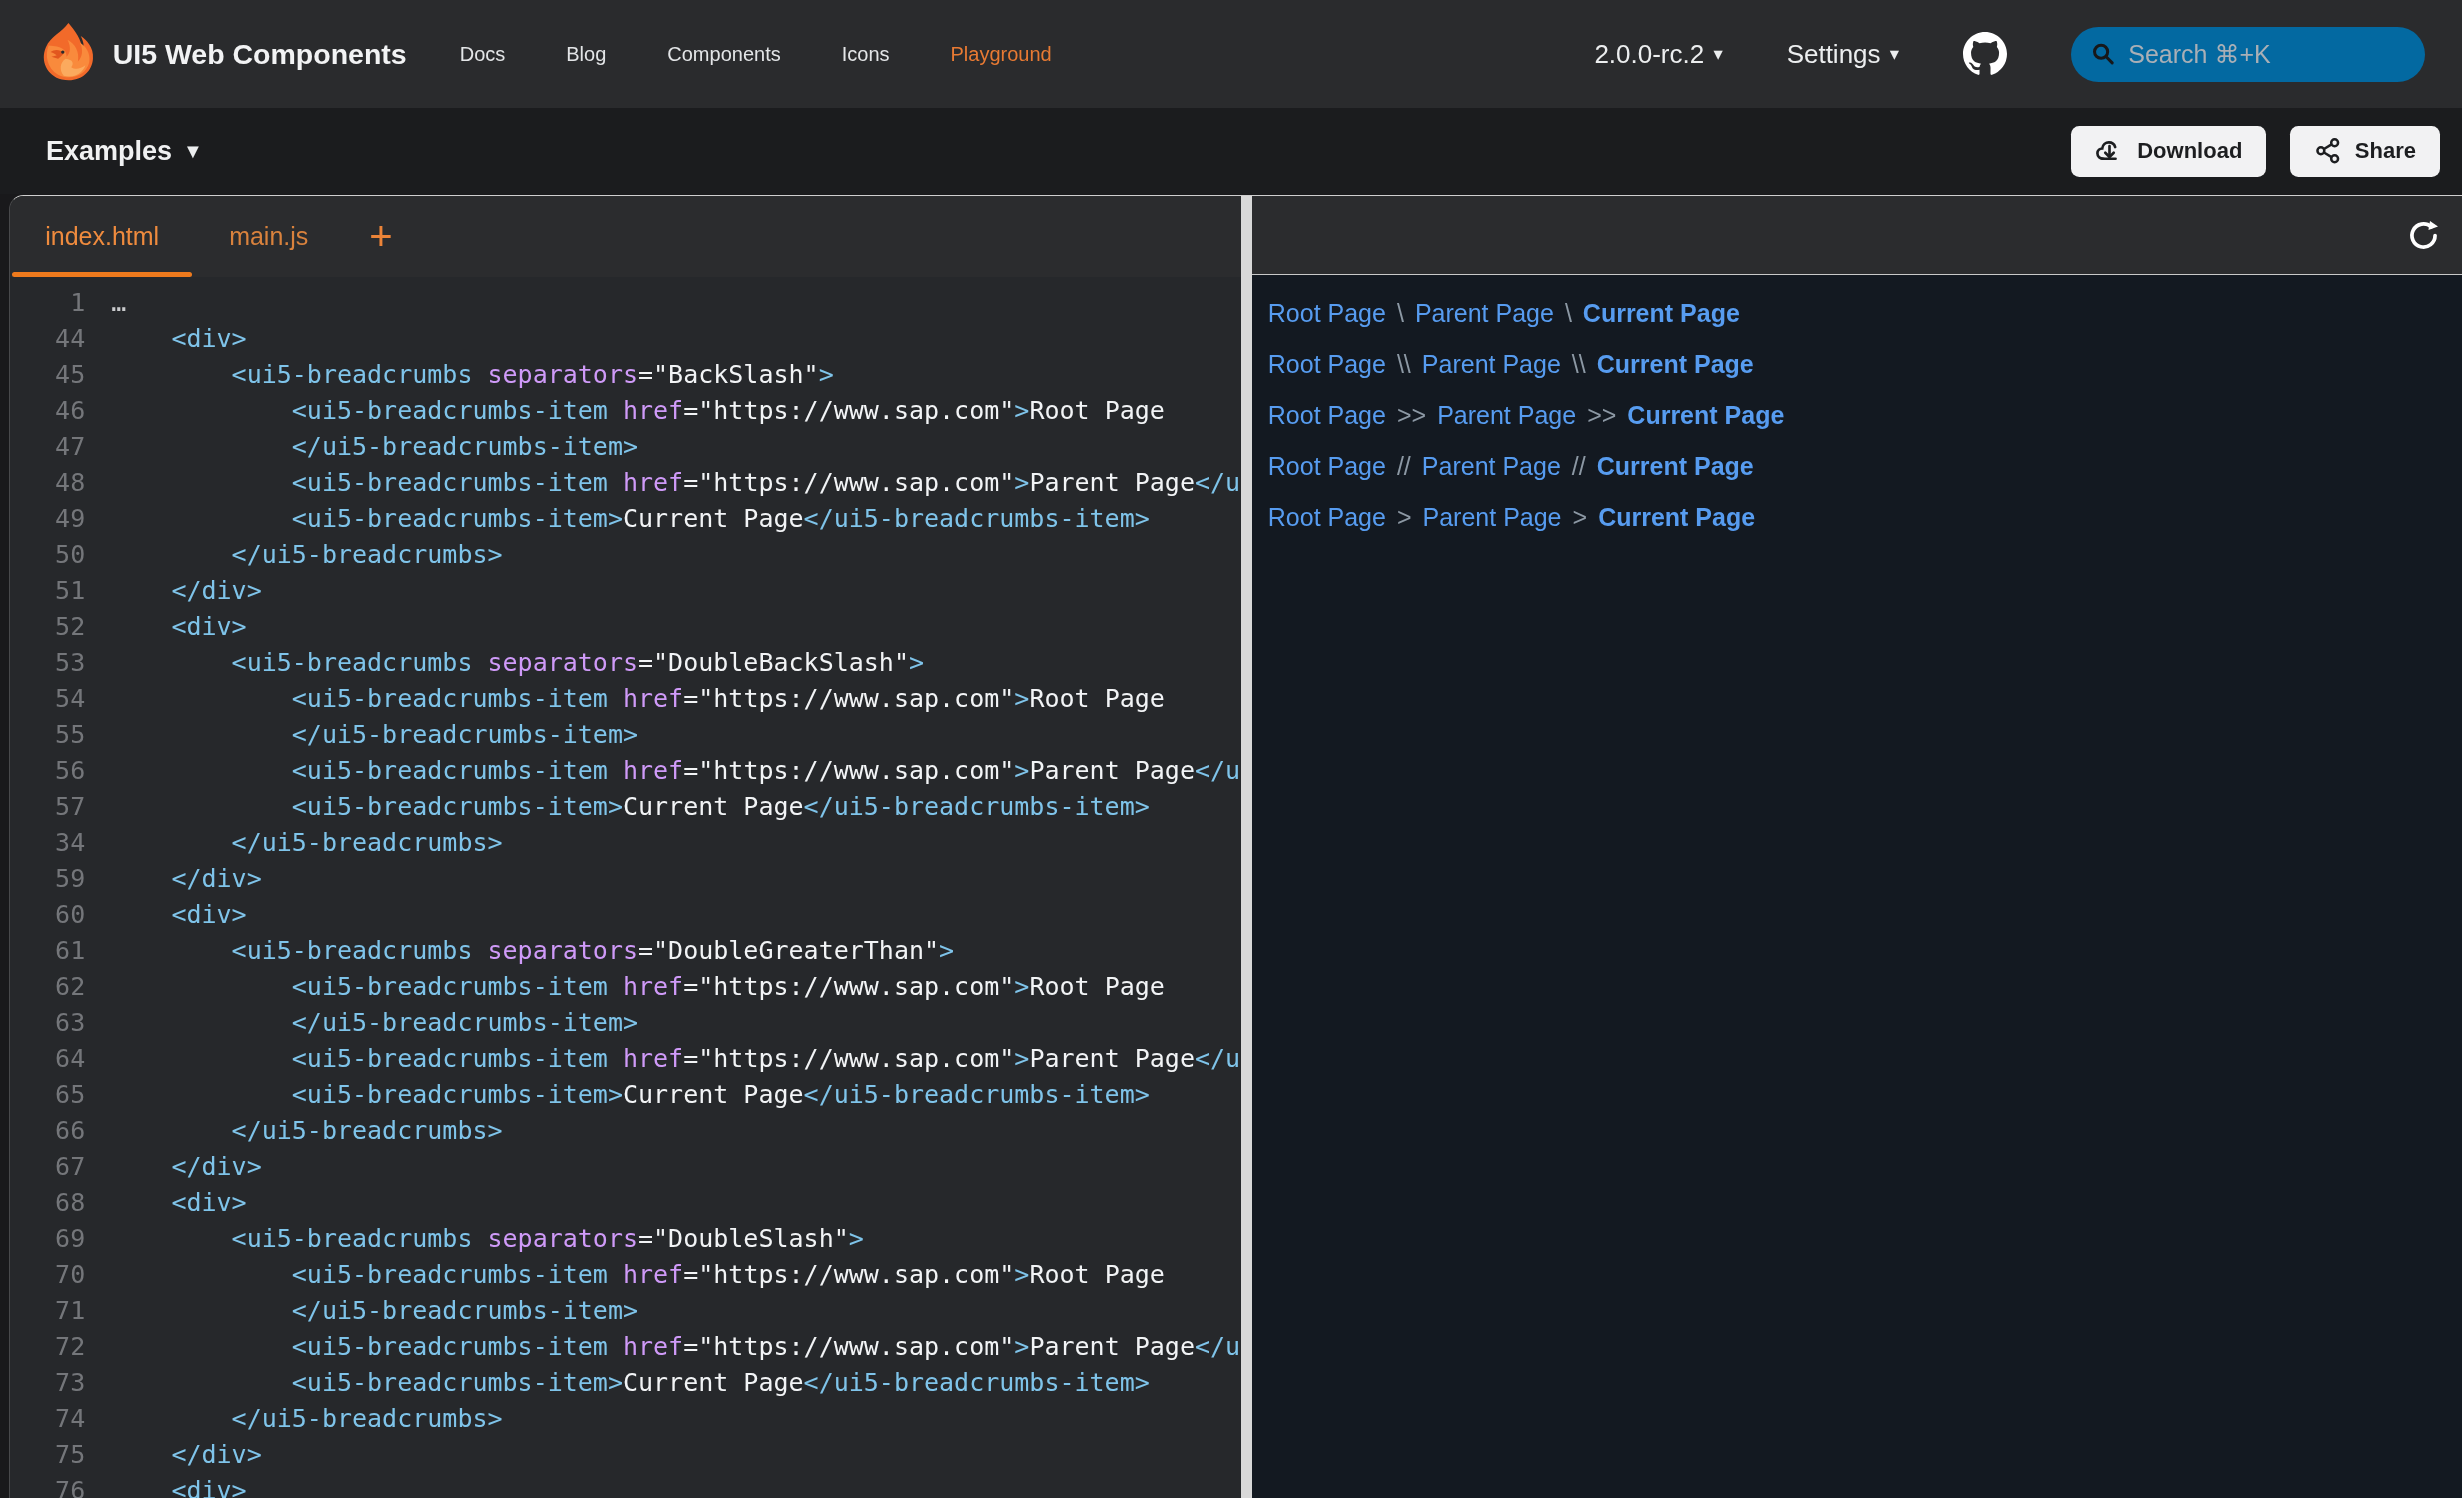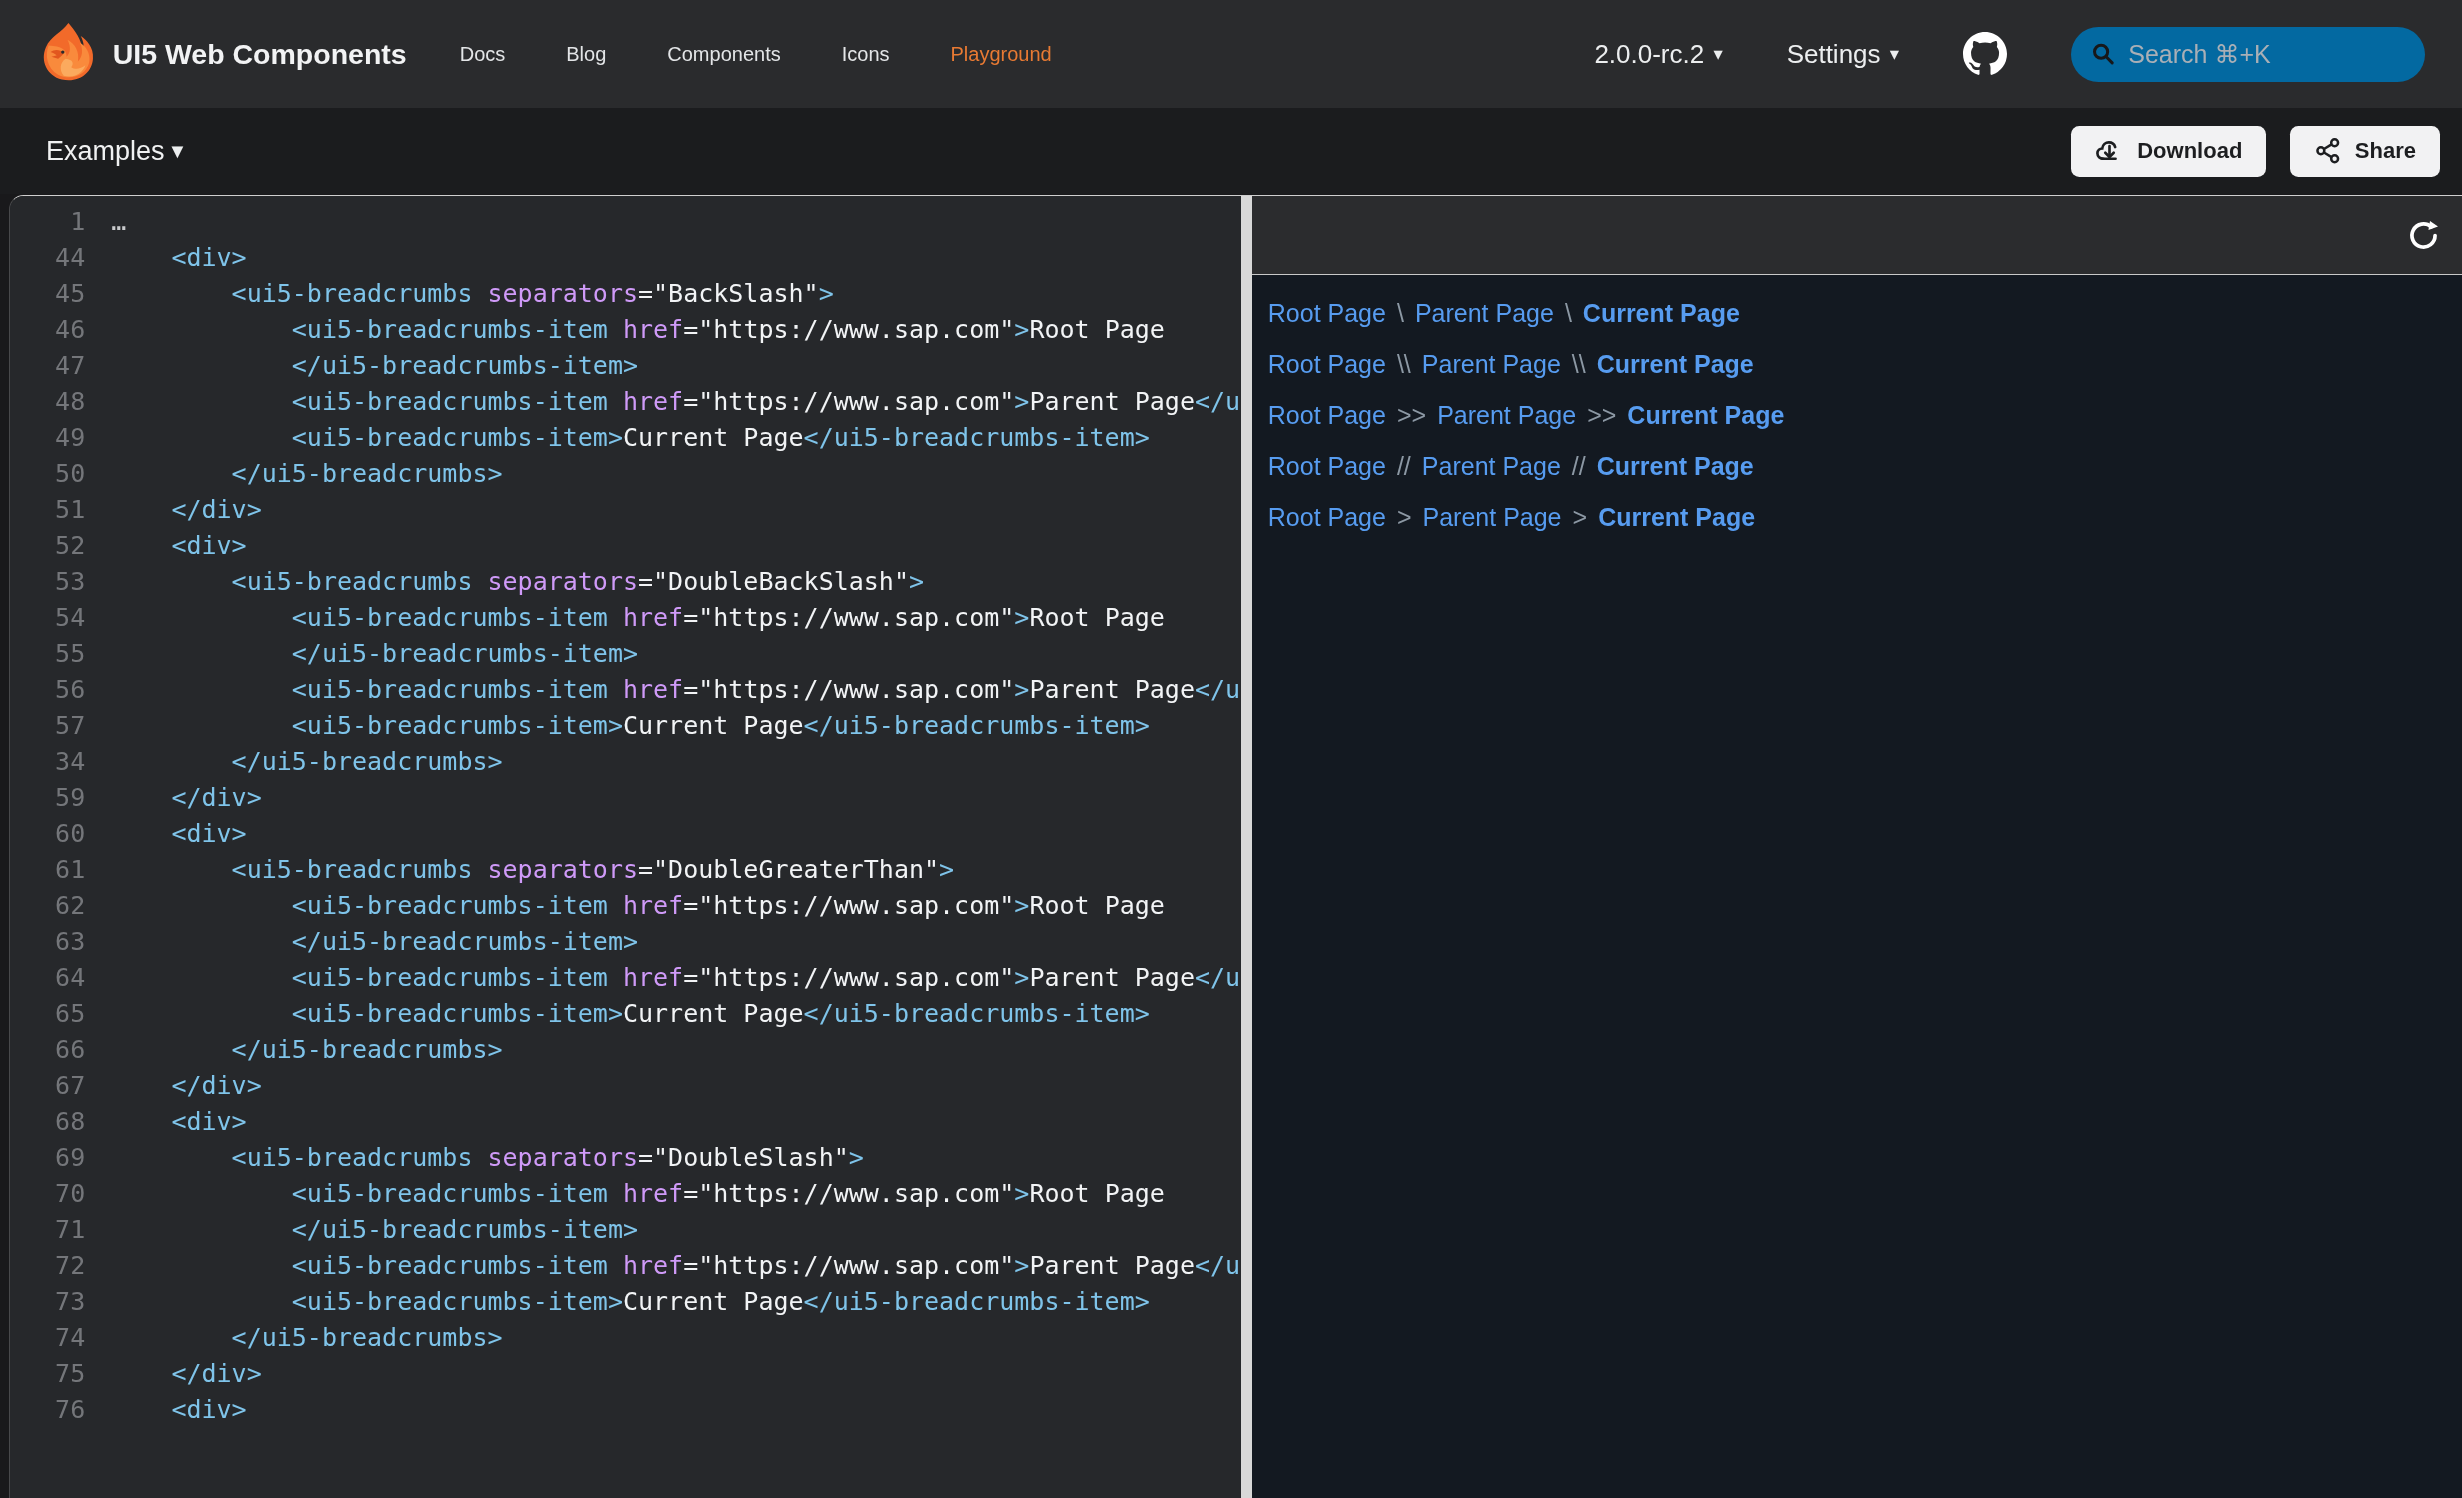--- a/index.html
+++ b/index.html
@@ -16,21 +16,21 @@
   .nav-right { margin-left:auto; display:flex; align-items:center; gap:64px; }
   .dropdown { display:flex; align-items:center; gap:9.2px; font-size:26px; color:#eceeef; cursor:pointer; white-space:nowrap; }
   .caret { font-size:18.4px; color:#eceeef; line-height:1; }
   .gh-icon { width:44px; height:44px; display:block; }
   .search-pill { width:354px; height:55px; background:#0369a1; border-radius:27.5px; display:flex; align-items:center; padding:0 20px; gap:13px; }
   .search-pill input { background:transparent; border:none; outline:none; color:#cfd3d8; font-size:25px; width:100%; font-family:"Liberation Sans", sans-serif; }
   .search-pill input::placeholder { color:#a9afb6; }
 
   
   .examples-bar { height:86px; background:#1b1c1e; display:flex; align-items:center; padding:0 22px 0 46px; }
-  .examples-dd { display:flex; align-items:center; gap:3px; font-size:27px; font-weight:400; color:#f0f1f2; cursor:pointer; }
+  .examples-dd { display:flex; align-items:center; gap:11px; font-size:27px; font-weight:700; color:#f0f1f2; cursor:pointer; }
   .examples-dd .caret { font-size:20px; }
   .bar-right { margin-left:auto; display:flex; align-items:center; gap:24px; }
   .btn { height:51px; background:#f2f2f3; color:#1d1e20; border:none; border-radius:8.3px; display:flex; align-items:center; gap:13px; padding:0 24px; font-size:22px; font-weight:700; font-family:"Liberation Sans", sans-serif; cursor:pointer; }
   .btn svg { display:block; }
 
   
   .playground { position:absolute; left:9.2px; right:0; top:195px; bottom:0; background:#26282b;
     border-top:1.8px solid #cfcfcf; border-left:0.9px solid #48494b; border-top-left-radius:14.7px;
     display:flex; overflow:hidden; }
   .pane-left { width:1231px; flex:none; display:flex; flex-direction:column; min-width:0; }
@@ -129,20 +129,25 @@
         <line x1="8.7" y1="13.5" x2="15.3" y2="17.5" stroke="#1d1e20" stroke-width="2.2"></line>
       </svg>
       <span>Share</span>
     </button>
   </div>
 </div>
 
 <div class="playground">
 
   <div class="pane-left">
+    <div class="tabbar" id="tabbar">
+        <div class="tab active">index.html</div>
+        <div class="tab">main.js</div>
+        <div class="tab-add">+</div>
+      </div>
     <div class="editor" id="editor">
         <div class="code-row"><span class="ln">1</span><span class="code"><span class="tk-d">…</span></span></div>
         <div class="code-row"><span class="ln">44</span><span class="code"><span class="tk-w">    </span><span class="tk-t">&lt;div&gt;</span></span></div>
         <div class="code-row"><span class="ln">45</span><span class="code"><span class="tk-w">        </span><span class="tk-t">&lt;ui5-breadcrumbs</span><span class="tk-s"> </span><span class="tk-a">separators</span><span class="tk-s">="BackSlash"</span><span class="tk-t">&gt;</span></span></div>
         <div class="code-row"><span class="ln">46</span><span class="code"><span class="tk-w">            </span><span class="tk-t">&lt;ui5-breadcrumbs-item</span><span class="tk-s"> </span><span class="tk-a">href</span><span class="tk-s">="https://www.sap.com"</span><span class="tk-t">&gt;</span><span class="tk-s">Root Page</span></span></div>
         <div class="code-row"><span class="ln">47</span><span class="code"><span class="tk-w">            </span><span class="tk-t">&lt;/ui5-breadcrumbs-item&gt;</span></span></div>
         <div class="code-row"><span class="ln">48</span><span class="code"><span class="tk-w">            </span><span class="tk-t">&lt;ui5-breadcrumbs-item</span><span class="tk-s"> </span><span class="tk-a">href</span><span class="tk-s">="https://www.sap.com"</span><span class="tk-t">&gt;</span><span class="tk-s">Parent Page</span><span class="tk-t">&lt;/ui5-breadcrumbs-item&gt;</span></span></div>
         <div class="code-row"><span class="ln">49</span><span class="code"><span class="tk-w">            </span><span class="tk-t">&lt;ui5-breadcrumbs-item&gt;</span><span class="tk-s">Current Page</span><span class="tk-t">&lt;/ui5-breadcrumbs-item&gt;</span></span></div>
         <div class="code-row"><span class="ln">50</span><span class="code"><span class="tk-w">        </span><span class="tk-t">&lt;/ui5-breadcrumbs&gt;</span></span></div>
         <div class="code-row"><span class="ln">51</span><span class="code"><span class="tk-w">    </span><span class="tk-t">&lt;/div&gt;</span></span></div>

